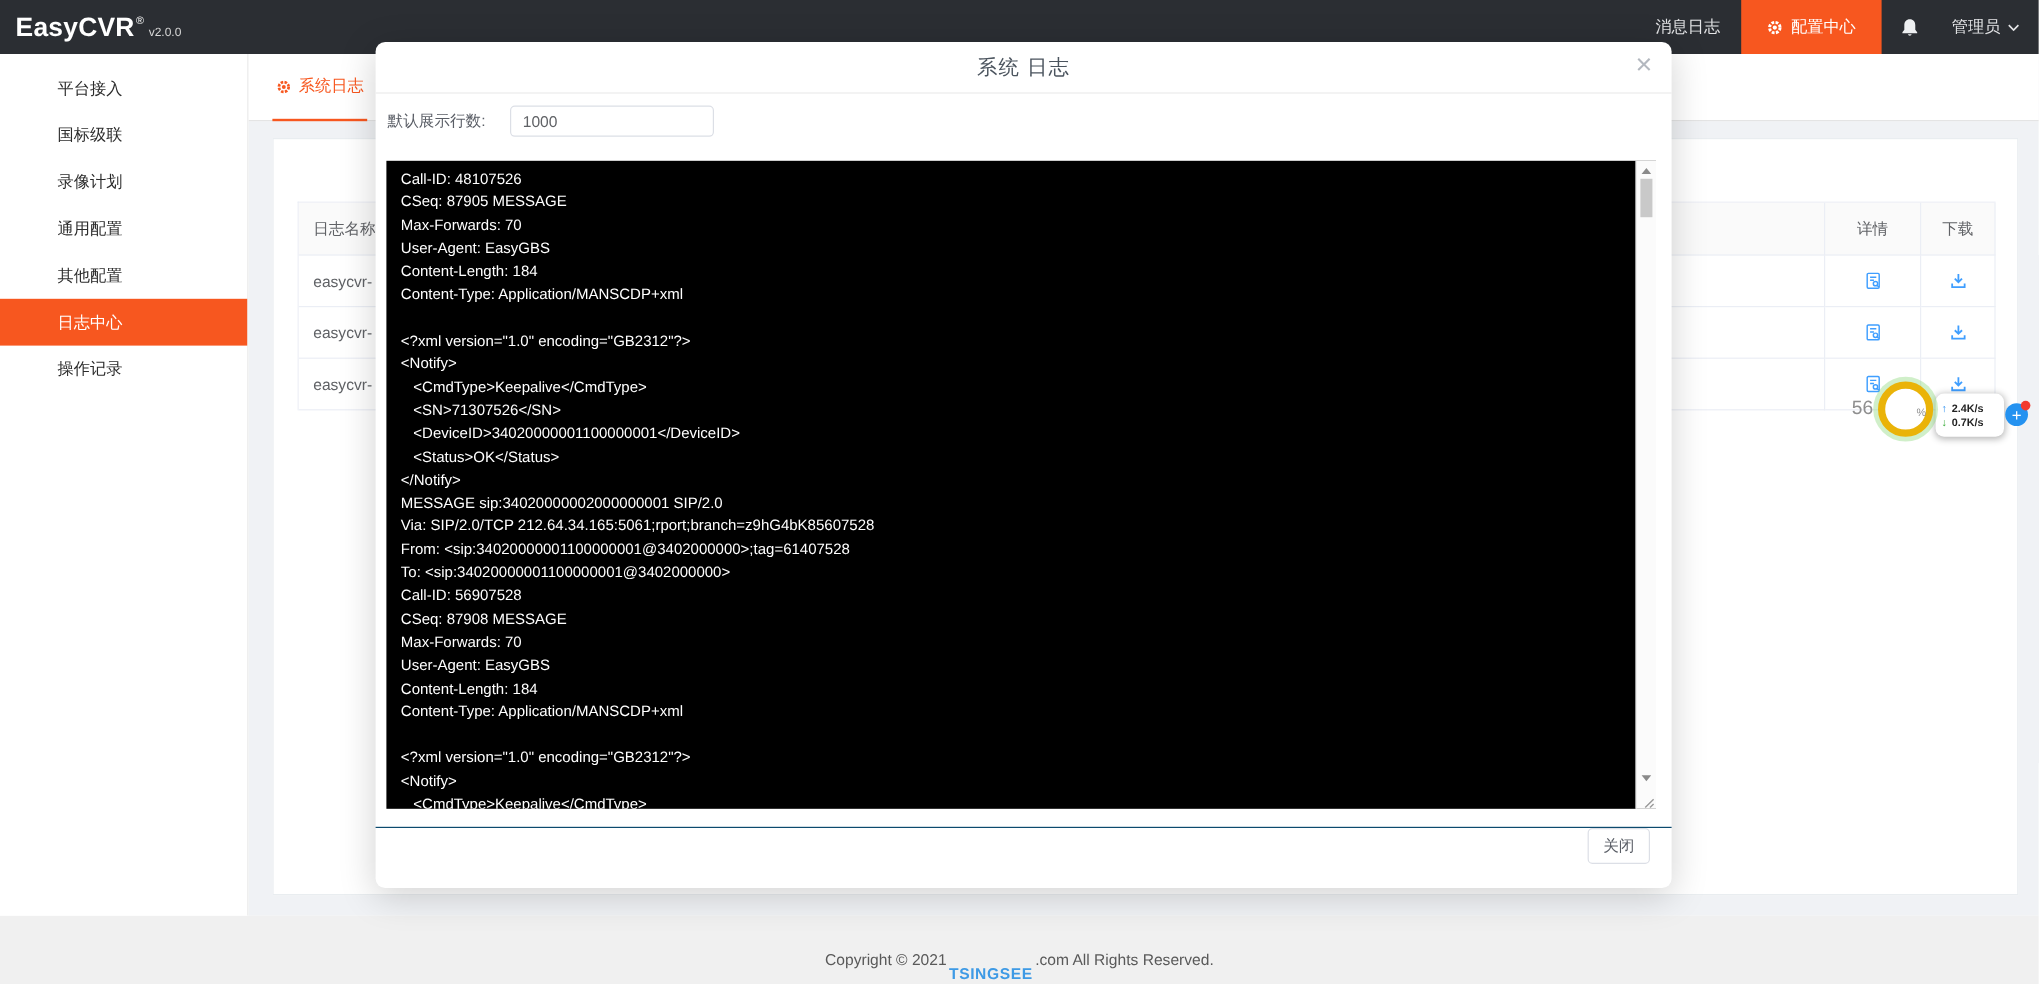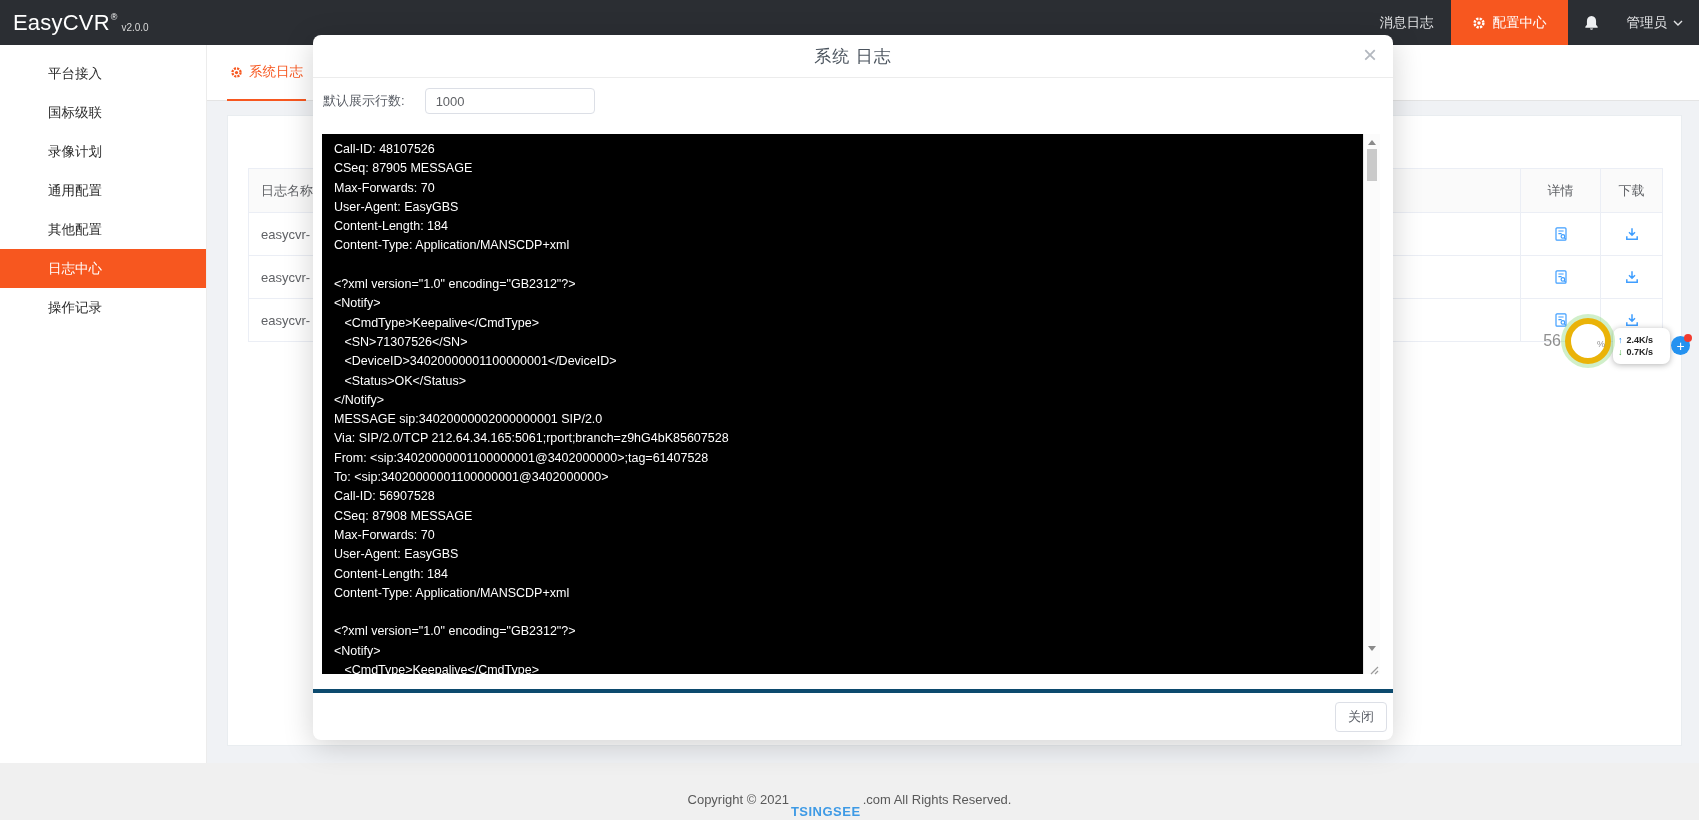--- a/index.html
+++ b/index.html
@@ -2,21 +2,21 @@
 <html><head>
 <meta charset="utf-8">
 <style>
   * { margin:0; padding:0; box-sizing:border-box; }
   html,body { width:1699px; height:820px; }
   body { position:relative; font-family:"Liberation Sans",sans-serif; background:#fff; overflow:hidden; }
 
   
   .navbar { position:absolute; left:0; top:0; width:1699px; height:45px; background:#2b2e33; z-index:5; }
   .logo { position:absolute; left:13px; top:0; height:45px; display:flex; align-items:center; color:#fff; }
-  .logo-main { font-size:22px; font-weight:400; letter-spacing:.2px; }
+  .logo-main { font-size:22px; font-weight:700; letter-spacing:.2px; }
   .logo-reg { font-size:9px; margin:-12px 0 0 1px; }
   .logo-ver { font-size:10px; color:#d8d8d8; margin:9px 0 0 4px; }
   .nav-right { position:absolute; right:0; top:0; height:45px; display:flex; align-items:center; color:#e3e4e6; font-size:13.5px; }
   .nav-msg { margin-right:17px; cursor:pointer; }
   .nav-config { height:45px; background:#f7571f; color:#fff; display:flex; align-items:center; gap:7px; padding:0 21px; cursor:pointer; }
   .nav-bell { margin:0 27px 0 15px; cursor:pointer; display:flex; }
   .nav-user { display:flex; align-items:center; gap:6px; margin-right:16px; cursor:pointer; }
 
   
   .sidebar { position:absolute; left:0; top:45px; width:207px; height:718px; background:#fff; border-right:1px solid #ececec; padding-top:9px; z-index:2; }
@@ -61,21 +61,21 @@
   .m-field { position:absolute; left:10px; top:53px; display:flex; align-items:center; gap:20px; font-size:13px; color:#5a5e66; }
   .m-field input { width:170px; height:26px; border:1px solid #dcdfe6; border-radius:4px; padding:0 10px; font-size:13px; color:#606266; font-family:inherit; outline:none; }
   .m-log { position:absolute; left:9px; top:99px; width:1058px; height:540px; background:#000; }
   .log-content { position:absolute; left:0; top:0; width:1041px; height:540px; overflow:hidden; padding:8px 0 0 12px; color:#fff; font-size:12.5px; }
   .log-line { height:19.3px; white-space:pre; }
   .log-scrollbar { position:absolute; right:0; top:0; width:17px; height:540px; background:#fbfbfb; border-left:1px solid #e8e8e8; }
   .sb-up { position:absolute; top:6px; left:4px; width:0; height:0; border-left:4.5px solid transparent; border-right:4.5px solid transparent; border-bottom:5px solid #8a8a8a; }
   .sb-thumb { position:absolute; top:15px; left:3px; width:10px; height:32px; background:#c9c9c9; cursor:pointer; }
   .sb-down { position:absolute; top:512px; left:4px; width:0; height:0; border-left:4.5px solid transparent; border-right:4.5px solid transparent; border-top:5px solid #8a8a8a; }
   .grip { position:absolute; right:1px; bottom:1px; width:12px; height:12px; cursor:nwse-resize; }
-  .m-footer { position:absolute; left:0; top:654px; right:0; height:51px; border-top:4px solid #0c4a6e; display:flex; align-items:center; justify-content:flex-end; padding-right:6px; }
+  .m-footer { position:absolute; left:0; top:654px; right:0; height:51px; border-top:1px solid #0c4a6e; display:flex; align-items:flex-start; justify-content:flex-end; padding-right:18px; }
   .m-close-btn { width:52px; height:30px; background:#fff; border:1px solid #dcdfe6; border-radius:4px; font-size:13px; color:#5a5e66; font-family:inherit; cursor:pointer; }
 </style>
 </head>
 <body>
 
 <div class="navbar">
   <div class="logo">
     <span class="logo-main">EasyCVR</span>
     <span class="logo-reg">®</span>
     <span class="logo-ver">v2.0.0</span>

